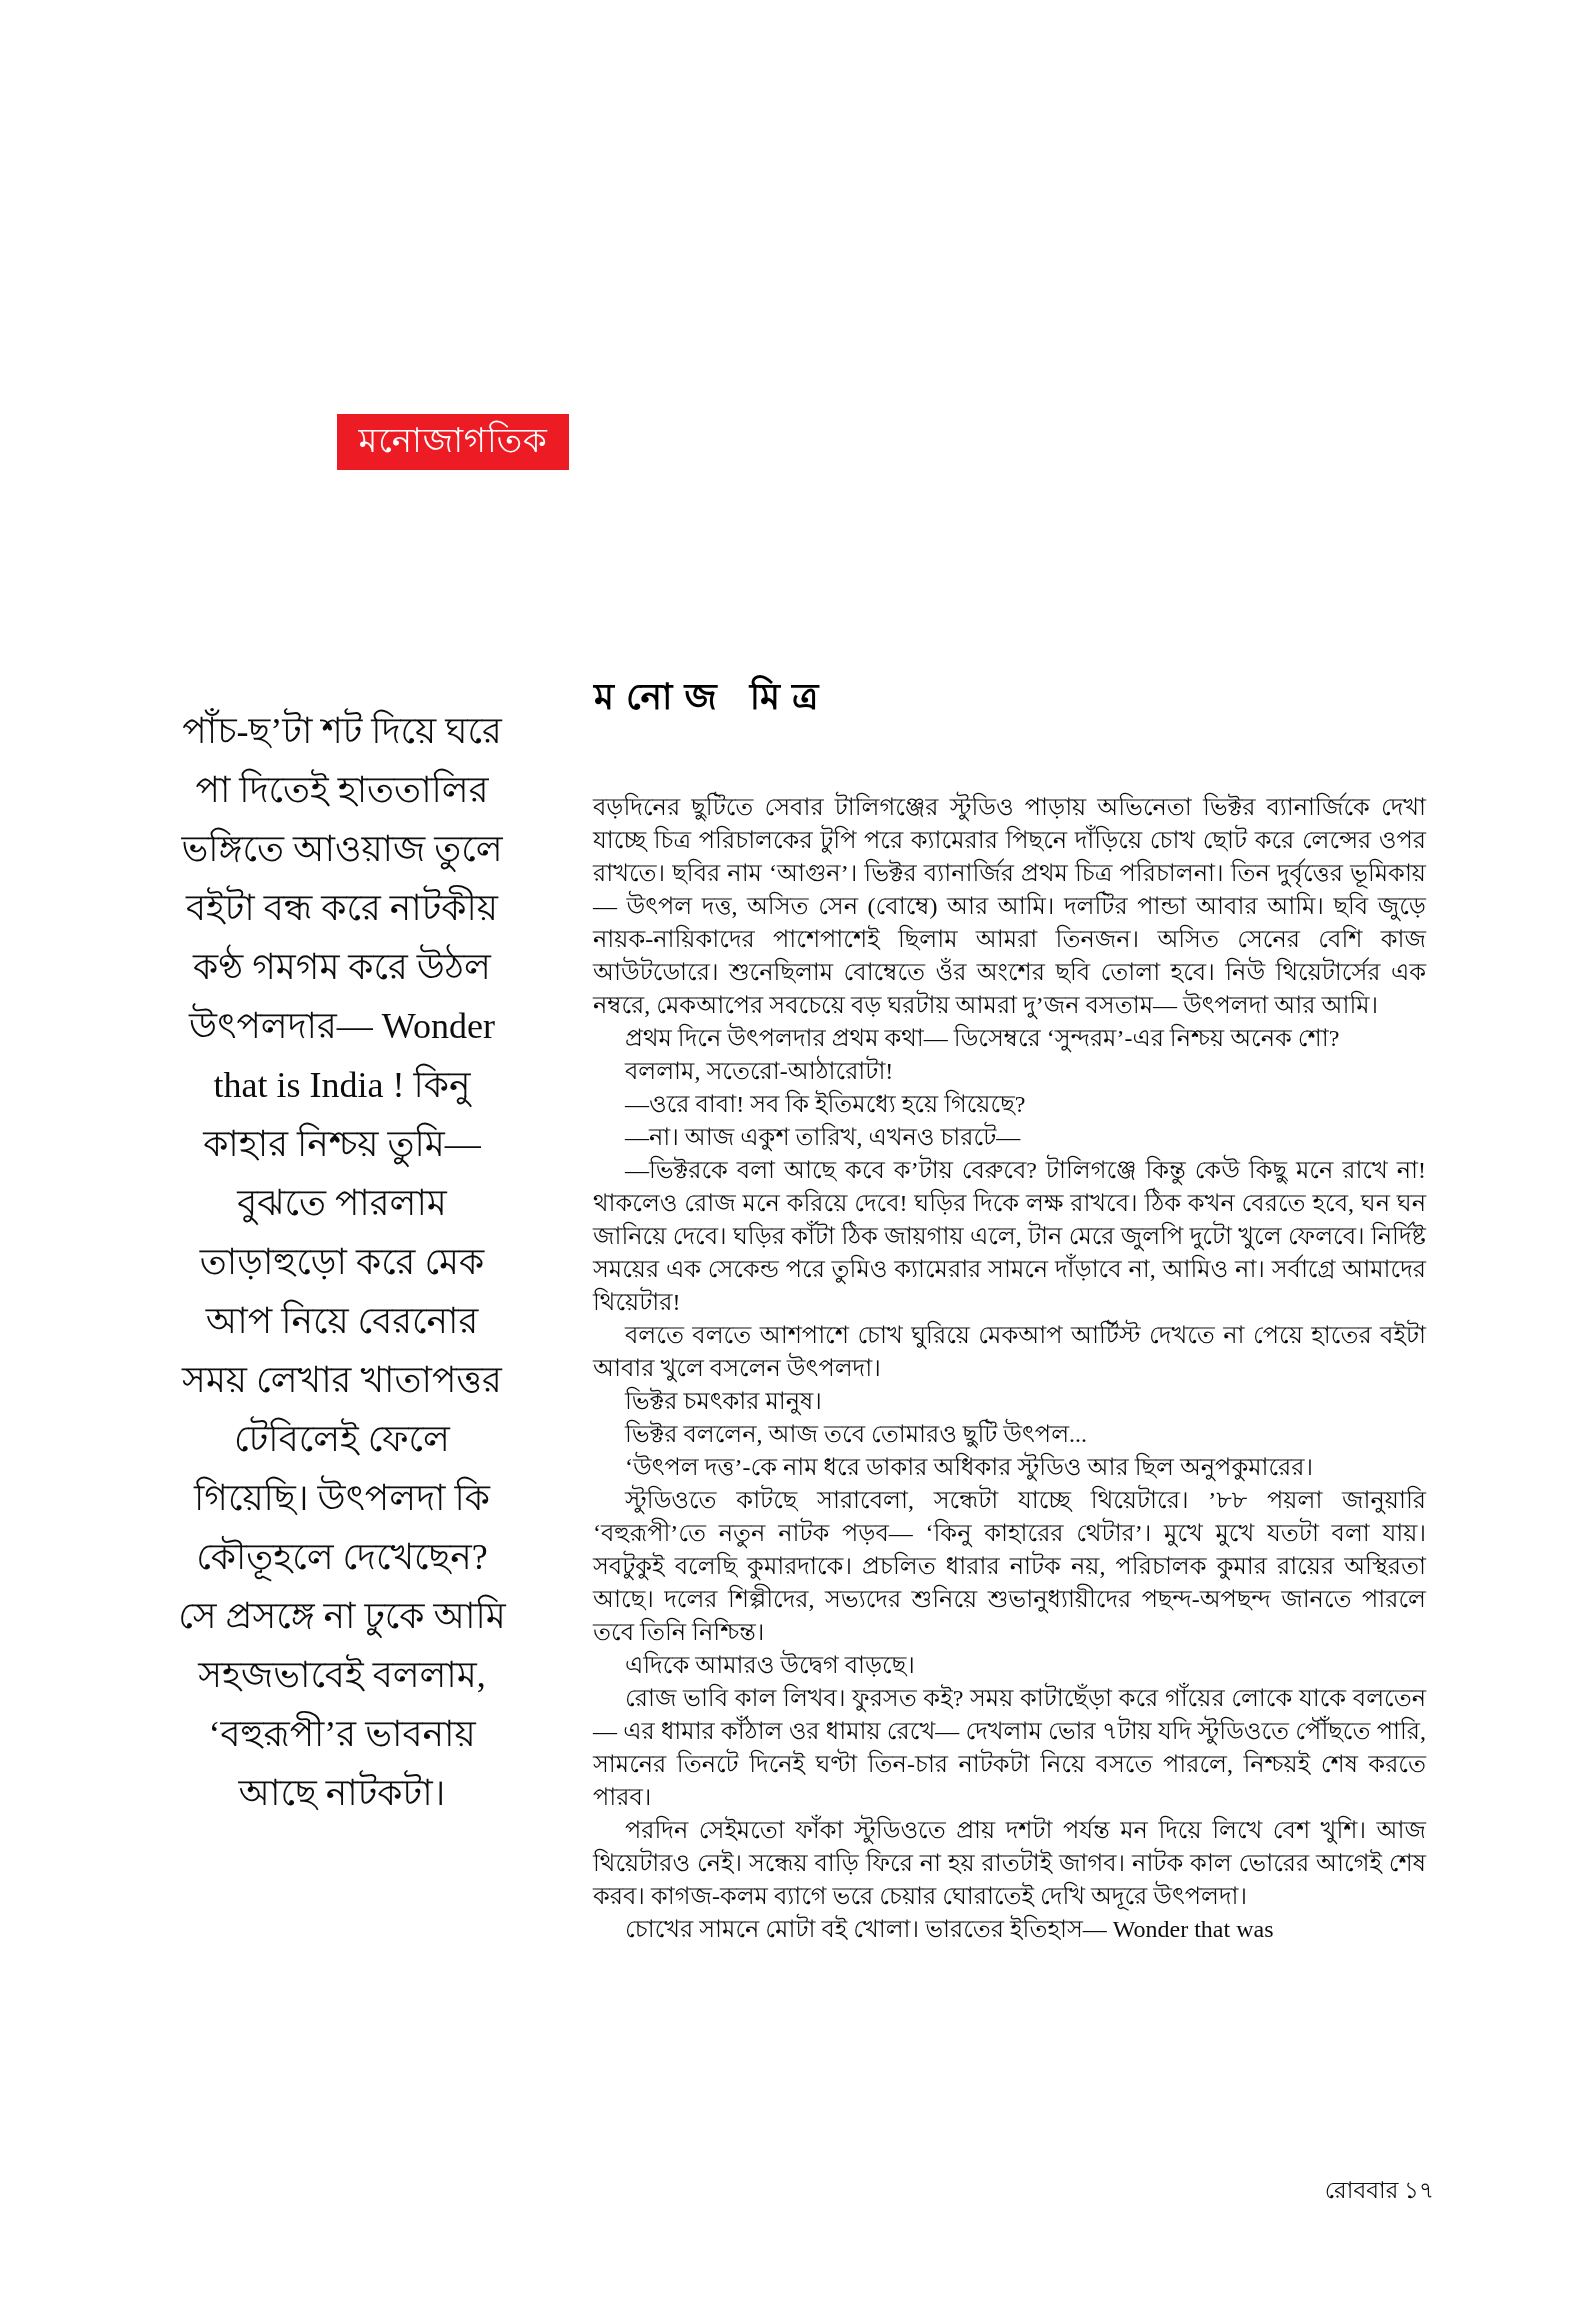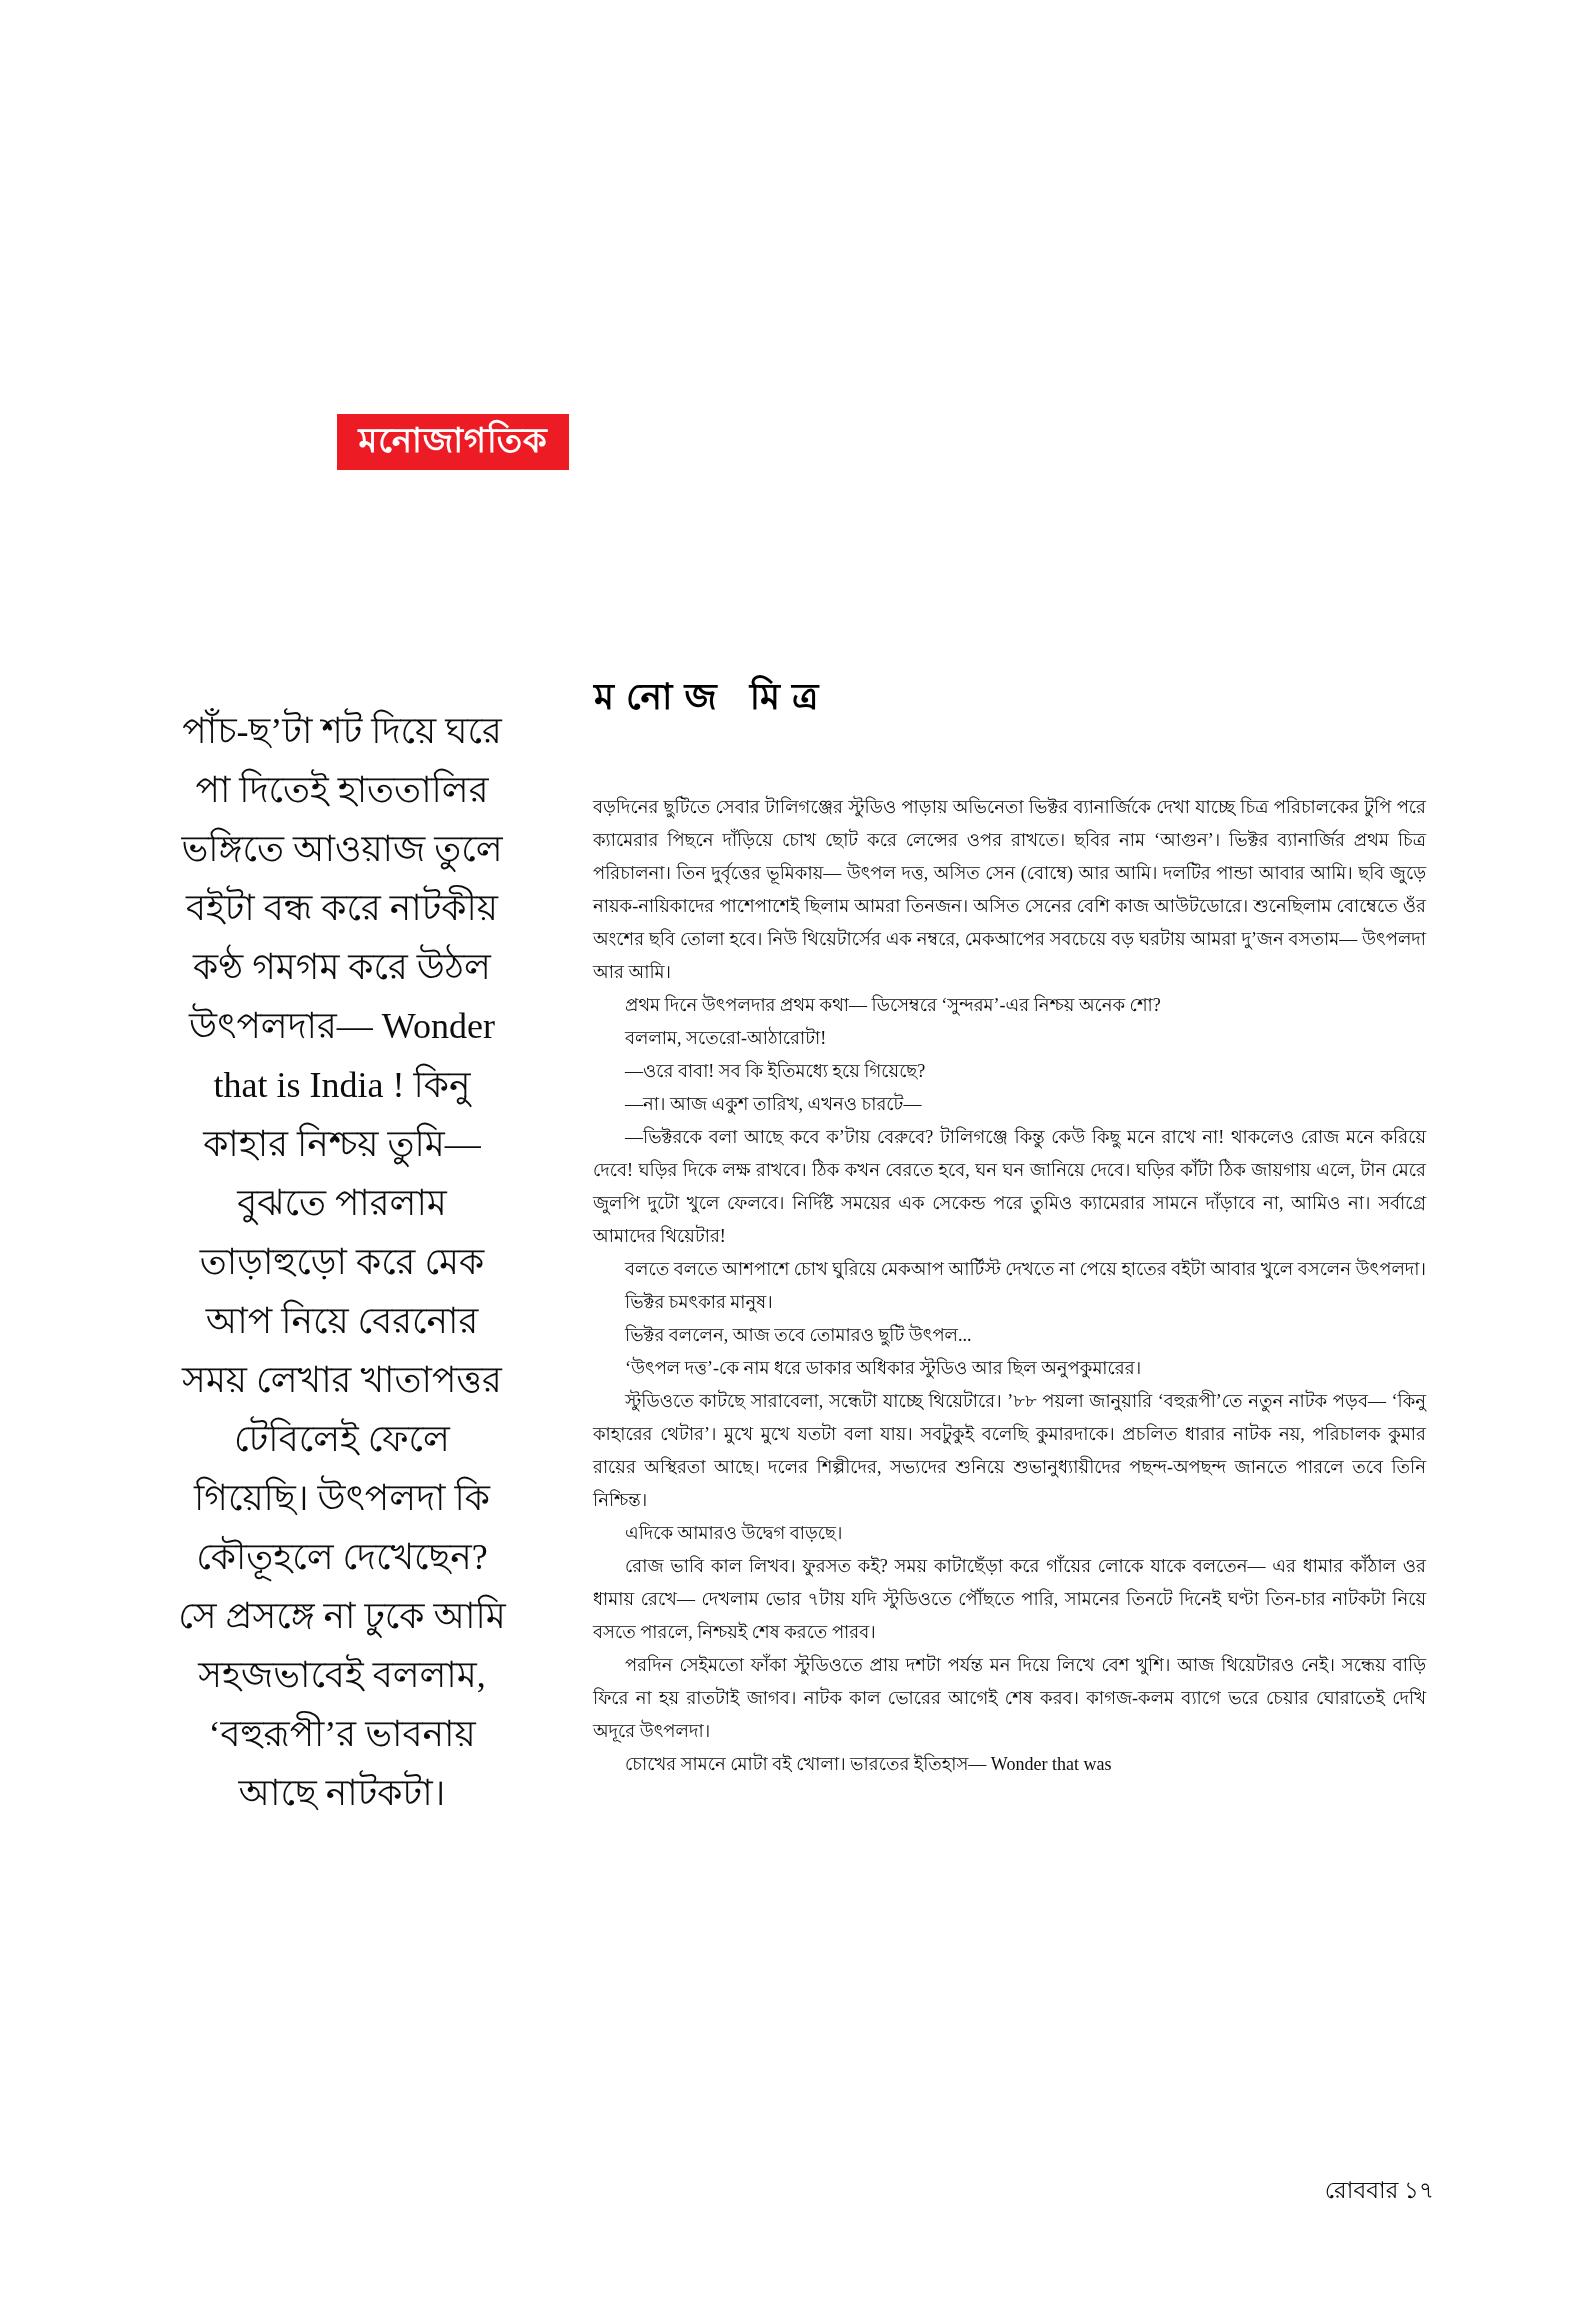--- a/index.html
+++ b/index.html
@@ -10,21 +10,21 @@
     margin:0 auto;
     overflow:hidden;
     font-family:"Liberation Serif","DejaVu Serif",serif;
     color:#0d0d0d;
   }
   .kicker{
     position:absolute;left:337px;top:414px;
     width:232px;height:56px;
     background:#ed1c24;color:#ffffff;
     display:flex;align-items:center;justify-content:center;
-    font-size:34px;font-weight:bold;
+    font-size:34px;font-weight:normal;
     letter-spacing:0.8px;
   }
   .headline{
     position:absolute;left:603px;top:323px;margin:0;
     font-size:115px;line-height:154px;
     font-weight:bold;color:#000000;
     white-space:nowrap;
   }
   .headline span{display:block;}
   .byline{
@@ -34,21 +34,21 @@
   }
   .pullquote{
     position:absolute;left:114px;top:702px;width:456px;
     text-align:center;
     font-size:36px;line-height:59px;
     color:#0d0d0d;
   }
   .pullquote .pq-line{display:block;}
   .article-body{
     position:absolute;left:593px;top:791px;width:833px;
-    font-size:18px;line-height:33px;
+    font-size:24px;line-height:33px;
     text-align:justify;
   }
   .article-body p{margin:0;text-indent:32px;}
   .article-body p.no-indent{text-indent:0;}
   .page-footer{
     position:absolute;top:2172px;right:157px;
     font-size:23px;color:#0d0d0d;
   }
 </style>
 </head>

